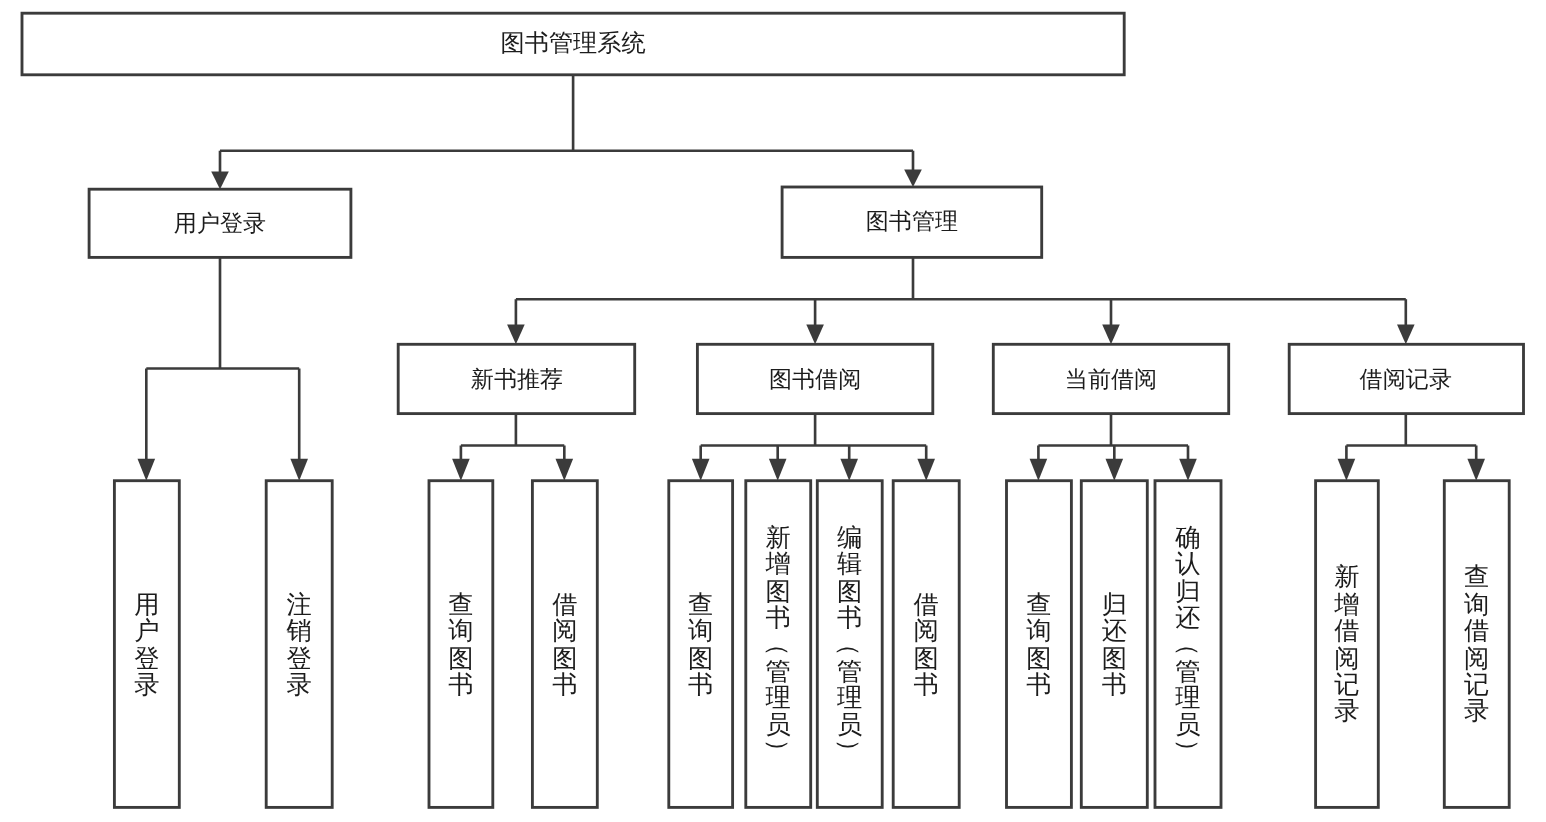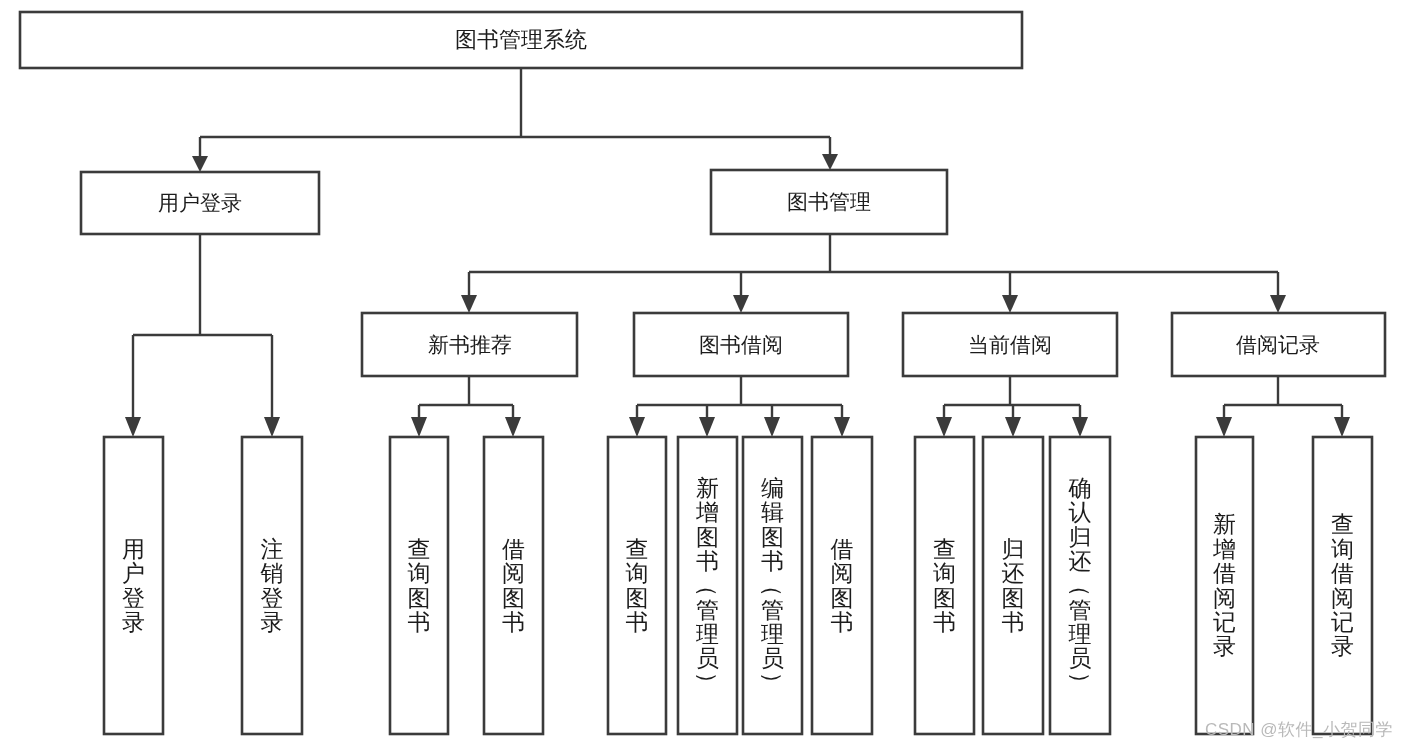--- a/index.html
+++ b/index.html
@@ -308,14 +308,13 @@
           <span>查</span>
           <span>询</span>
           <span>借</span>
           <span>阅</span>
           <span>记</span>
           <span>录</span>
         </div>
       </div>
     </div>
 
-  <div class="watermark">CSDN @软件_小贺同学</div>
 </div>
 
 </body></html>

